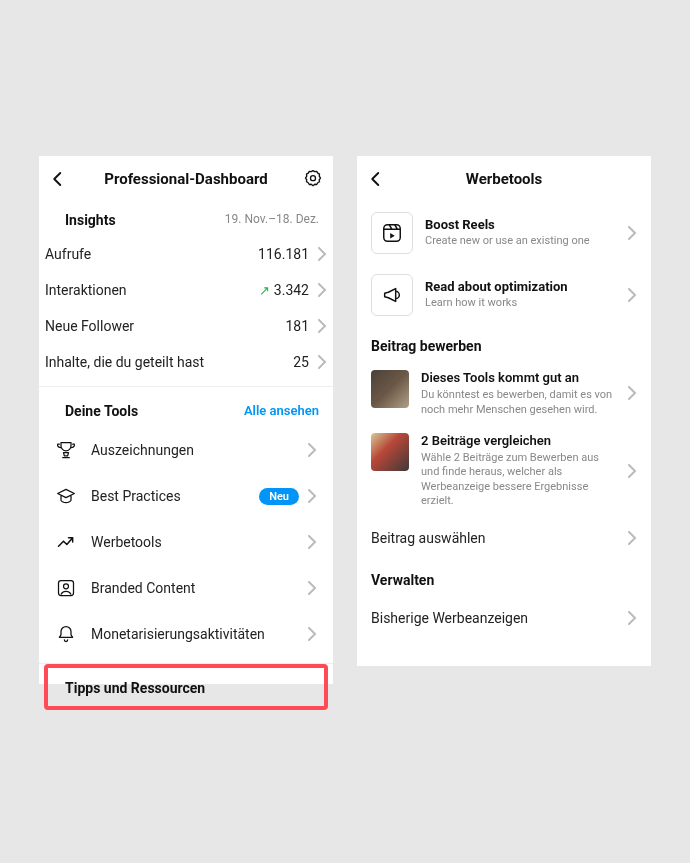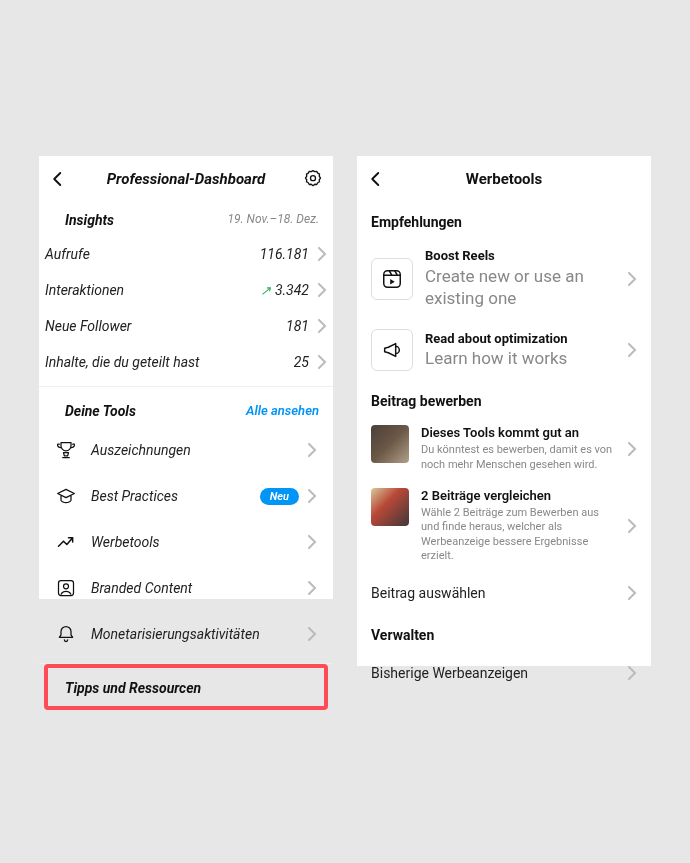--- a/index.html
+++ b/index.html
@@ -14,21 +14,21 @@
     position: relative;
     width: 690px;
     height: 863px;
   }
   .phone {
     position: absolute;
     width: 294px;
     background: #fff;
     top: 156px;
   }
-  .phone.left { left: 39px; height: 443px; font-style: italic; }
+  .phone.left { left: 39px; height: 528px; }
   .phone.right { left: 357px; height: 510px; }
 
   .header {
     display:flex;
     align-items:center;
     justify-content:center;
     height:46px;
     position:relative;
     border-bottom:0;
   }
@@ -137,21 +137,21 @@
     height:42px;
     border:1px solid #ddd;
     border-radius:6px;
     display:flex;
     align-items:center;
     justify-content:center;
     flex:none;
   }
   .rec-text { flex:1; min-width:0; }
   .rec-title { font-size:13px; font-weight:700; color:#111; line-height:1.3; }
-  .rec-sub { font-size:17px; color:#888; line-height:1.3; }
+  .rec-sub { font-size:11px; color:#888; line-height:1.3; }
 
   .post-row {
     display:flex;
     align-items:flex-start;
     padding:8px 14px;
     gap:12px;
   }
   .thumb {
     width:38px;
     height:38px;
@@ -338,21 +338,20 @@
   <div class="phone right">
     <div class="header">
       <span class="back">
         <svg width="18" height="18" viewBox="0 0 24 24">
             <path d="M15 4l-8 8 8 8" stroke="#111" stroke-width="2.5" fill="none" stroke-linecap="round" stroke-linejoin="round"></path>
           </svg>
       </span>
       <span class="header-title">Werbetools</span>
     </div>
 
-    <div class="section-h">Empfehlungen</div>
 
     <div class="rec-card">
       <div class="rec-icon-box">
         <svg width="22" height="22" viewBox="0 0 24 24">
             <rect x="3" y="3" width="18" height="18" rx="4" stroke="#111" stroke-width="1.6" fill="none"></rect>
             <path d="M3 8h18M9 3l3 5M15 3l3 5" stroke="#111" stroke-width="1.6" fill="none"></path>
             <path d="M10 12l5 3-5 3v-6z" fill="#111"></path>
           </svg>
       </div>
       <div class="rec-text">

